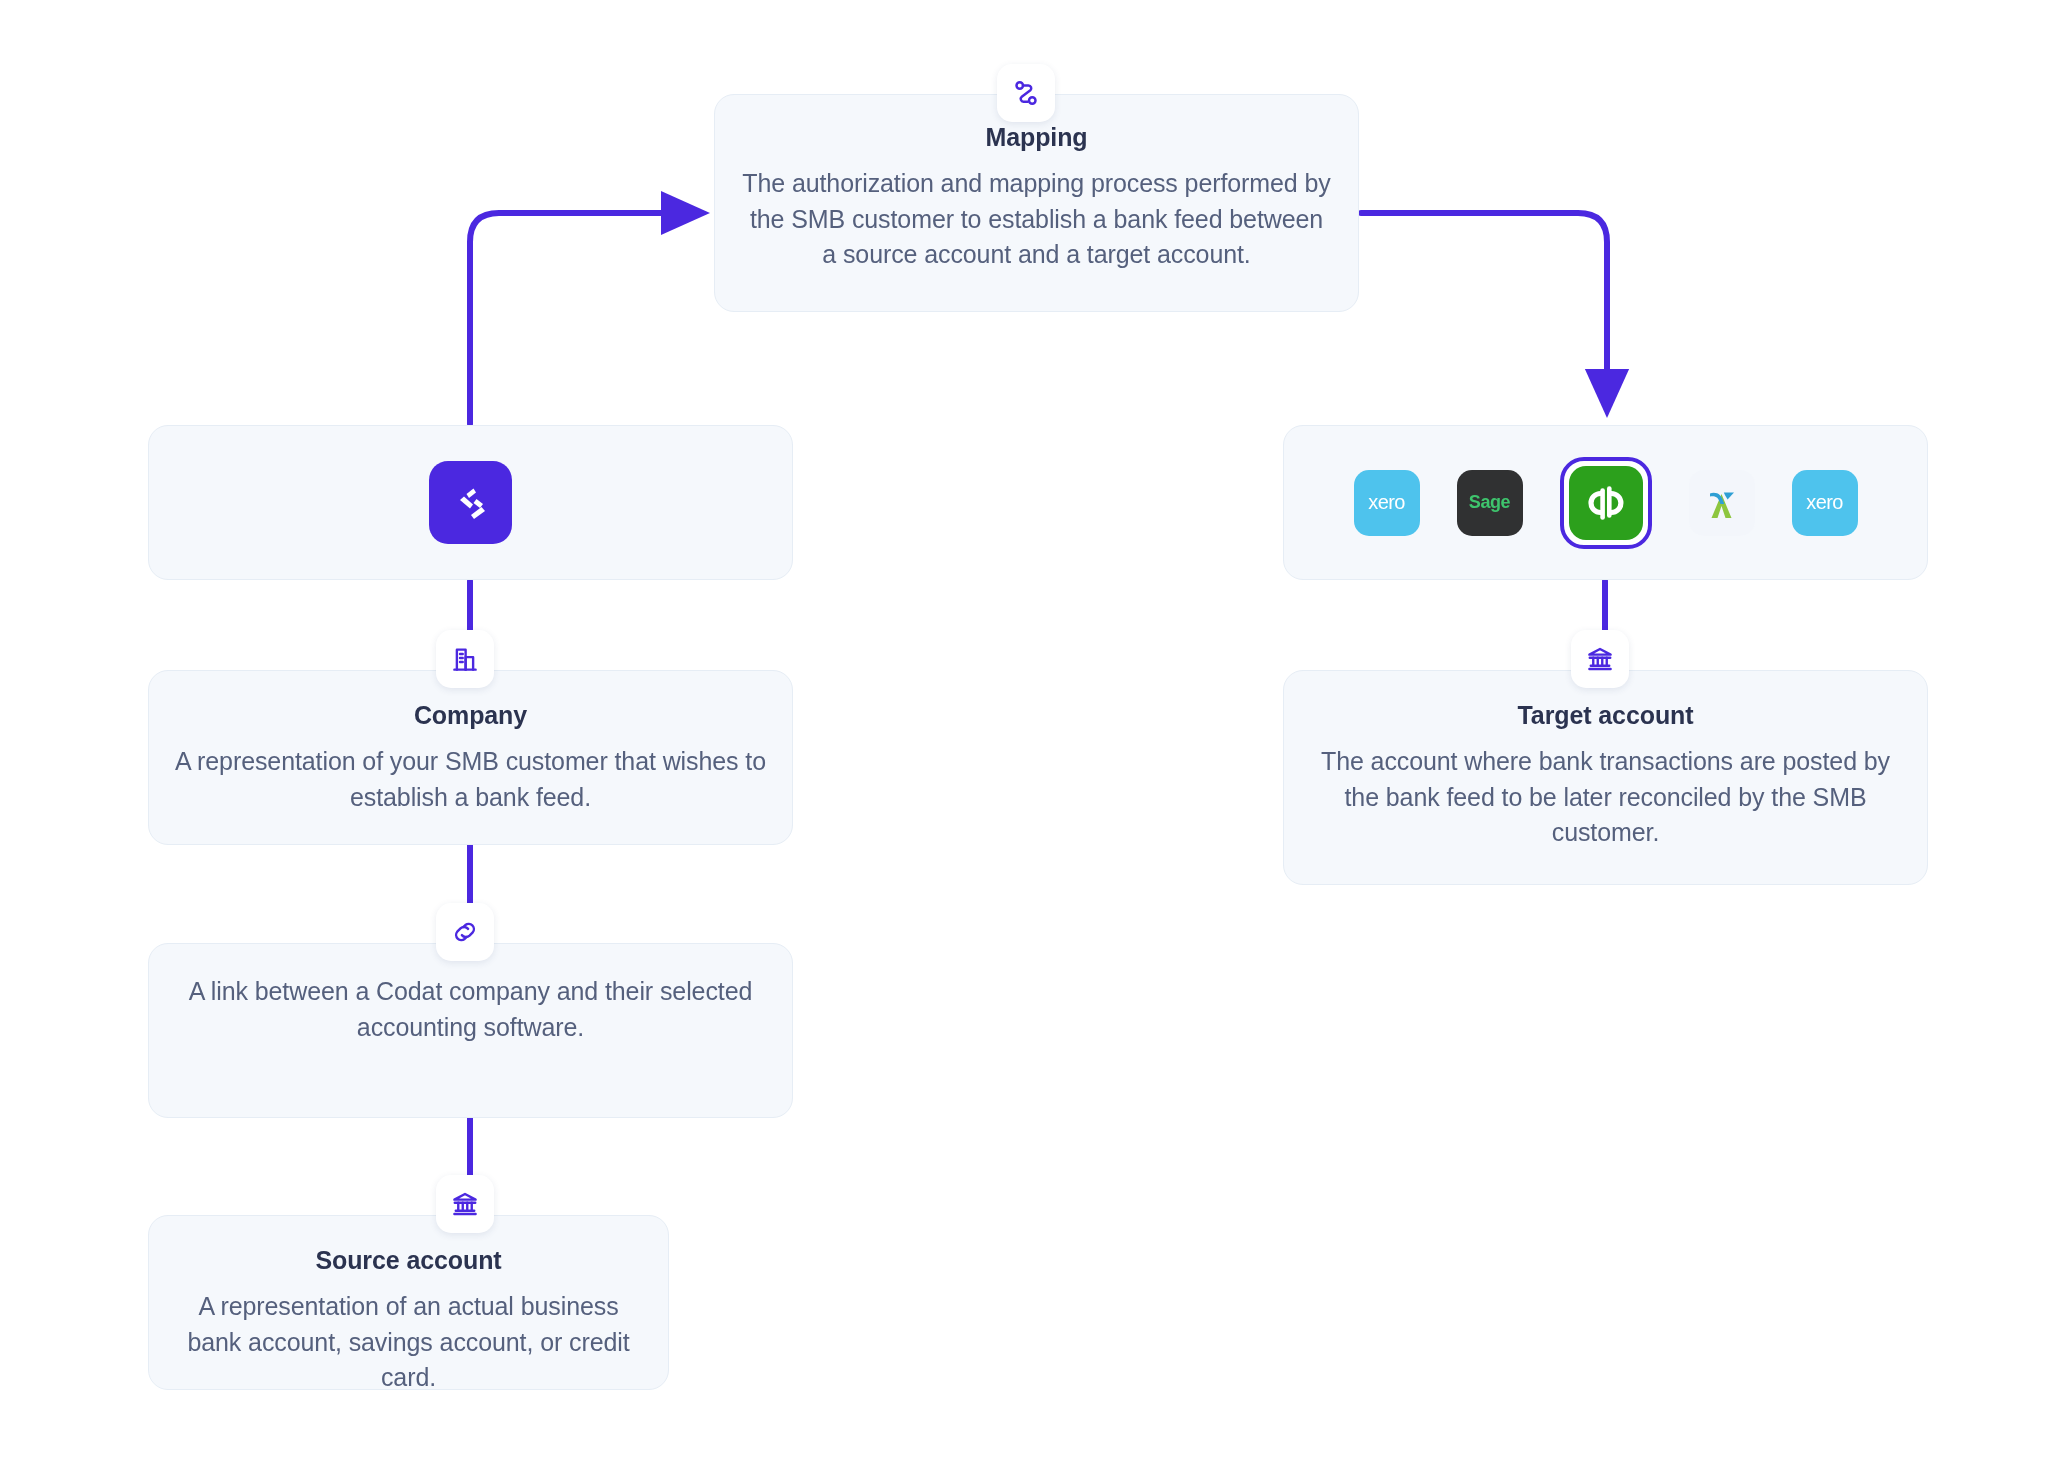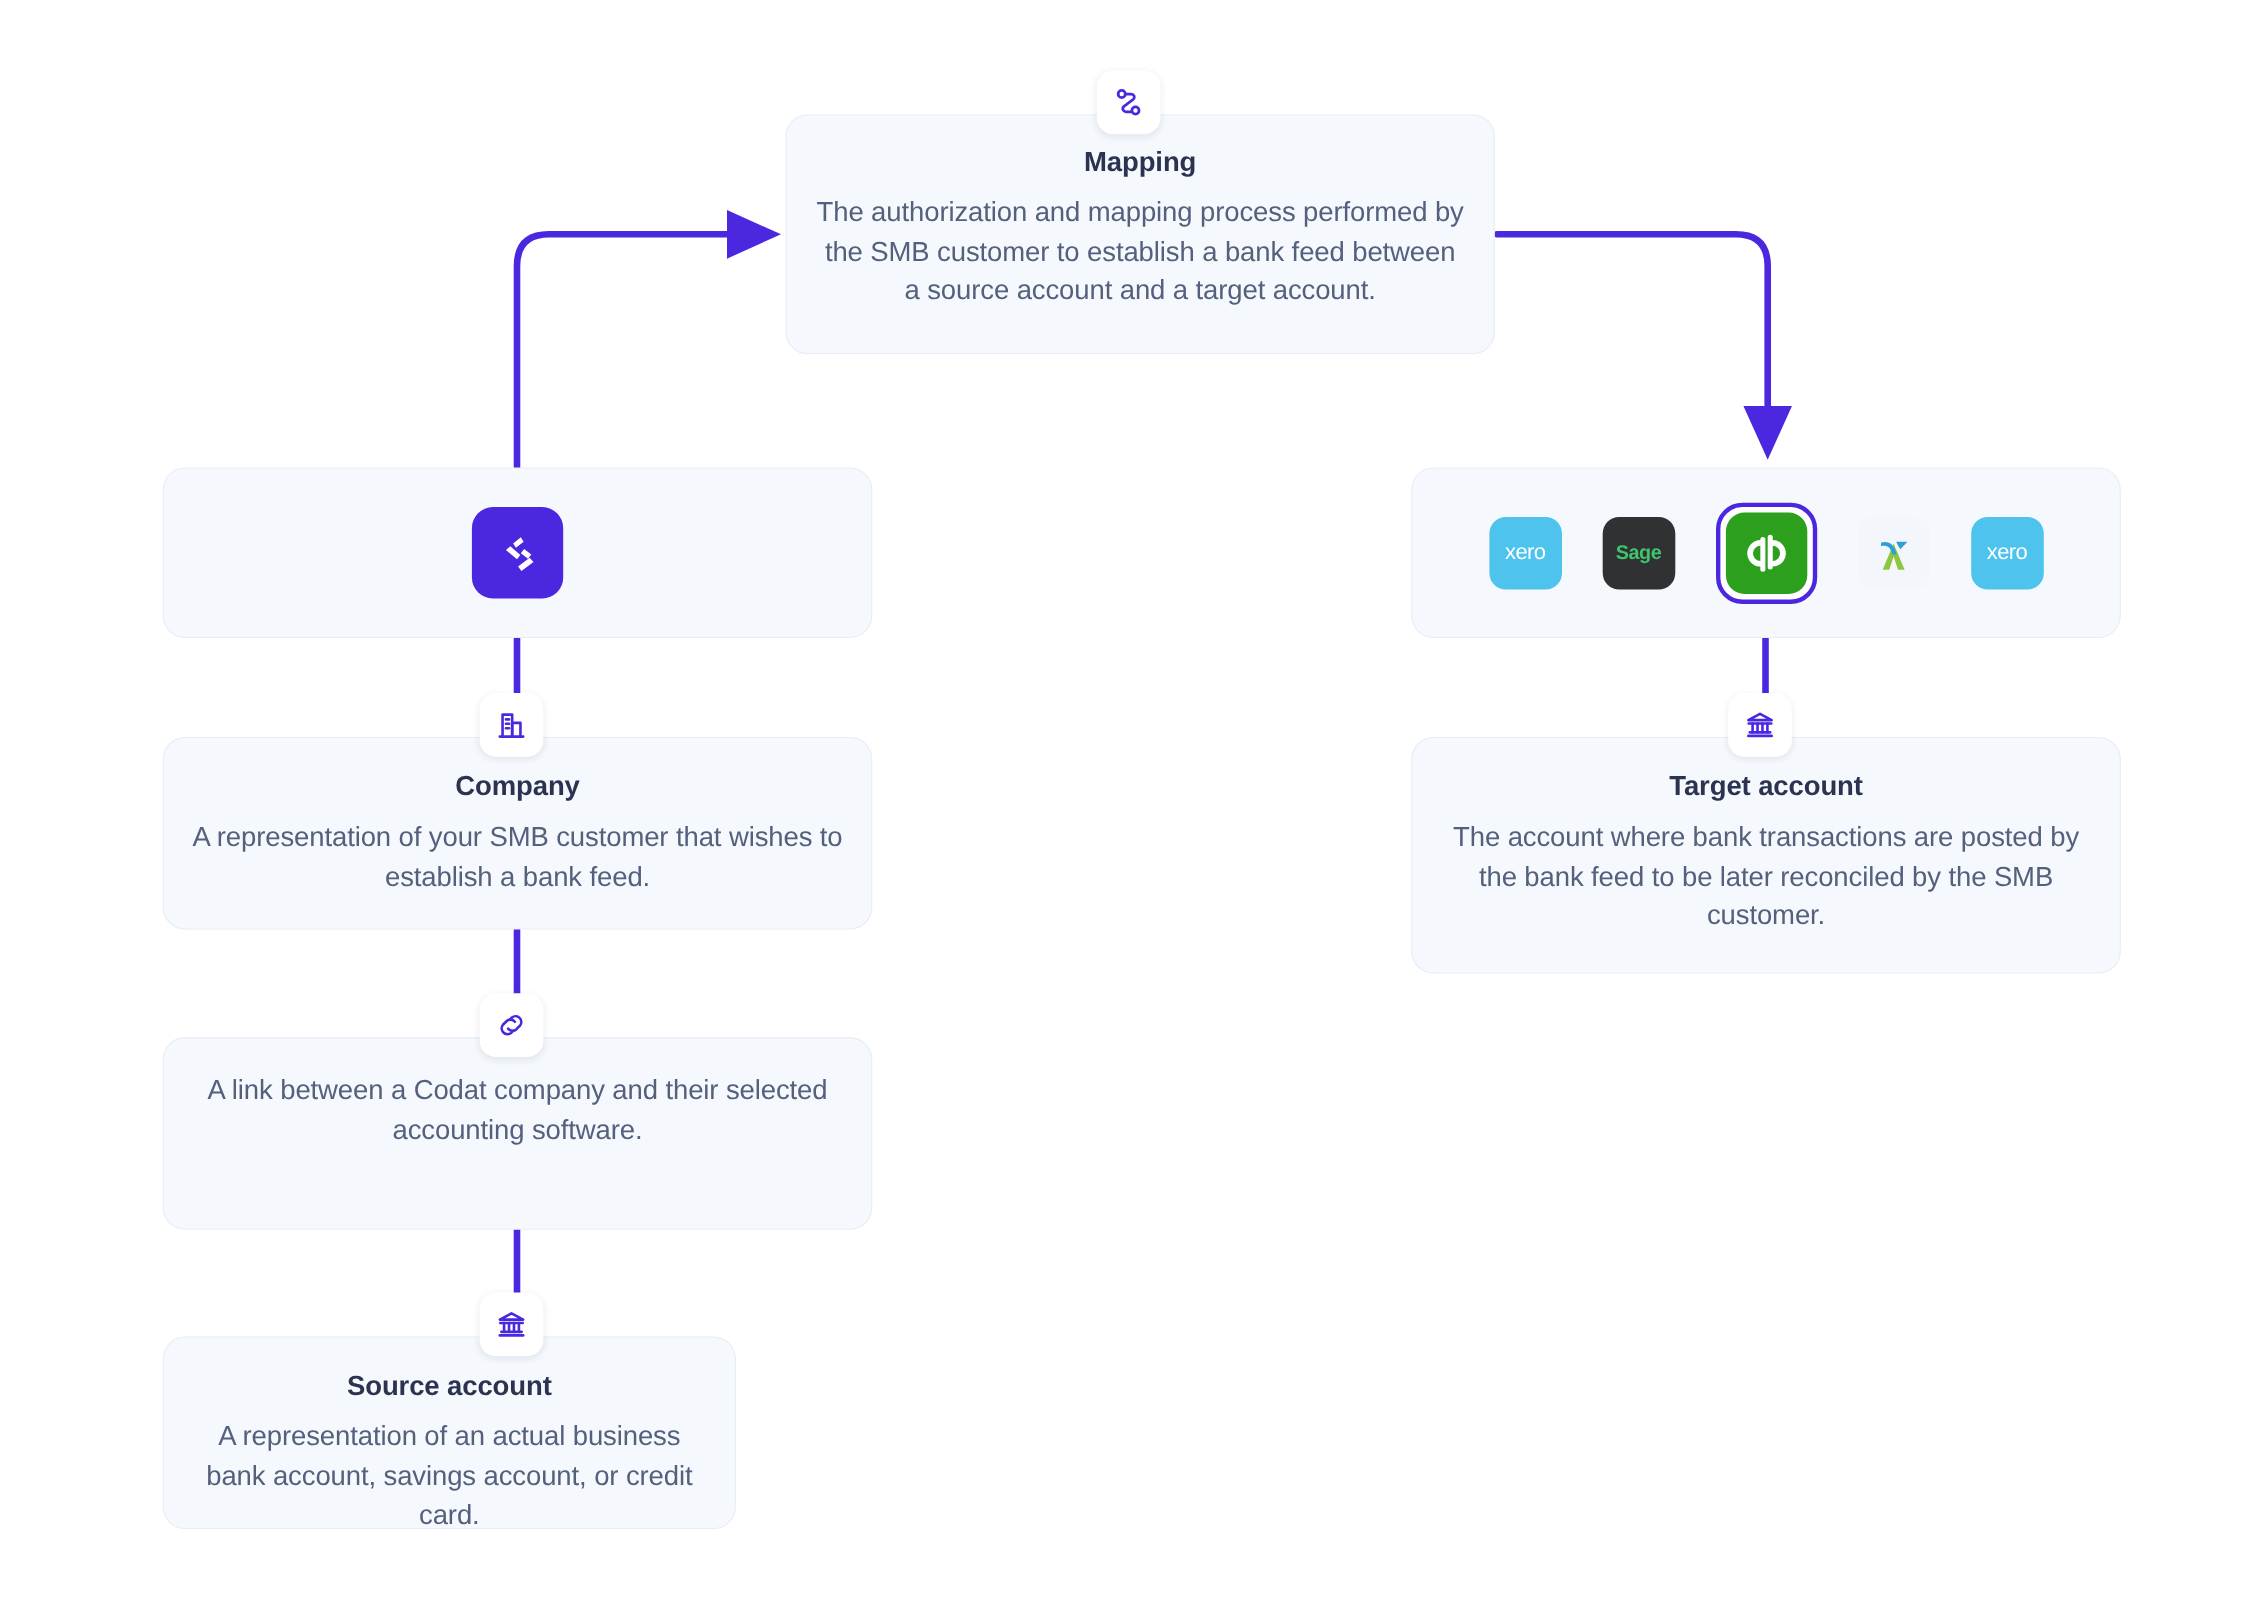--- a/index.html
+++ b/index.html
@@ -72,21 +72,21 @@
     display: flex;
     align-items: center;
     justify-content: center;
     z-index: 4;
   }
   .chip svg { display: block; }
 
   
   #mapping-card {
     left: 714px;
-    top: 104px;
+    top: 94px;
     width: 645px;
     height: 218px;
     padding-top: 28px;
   }
   #mapping-chip { left: 997px; top: 64px; }
 
   
   #codat-card {
     left: 148px;
     top: 425px;

